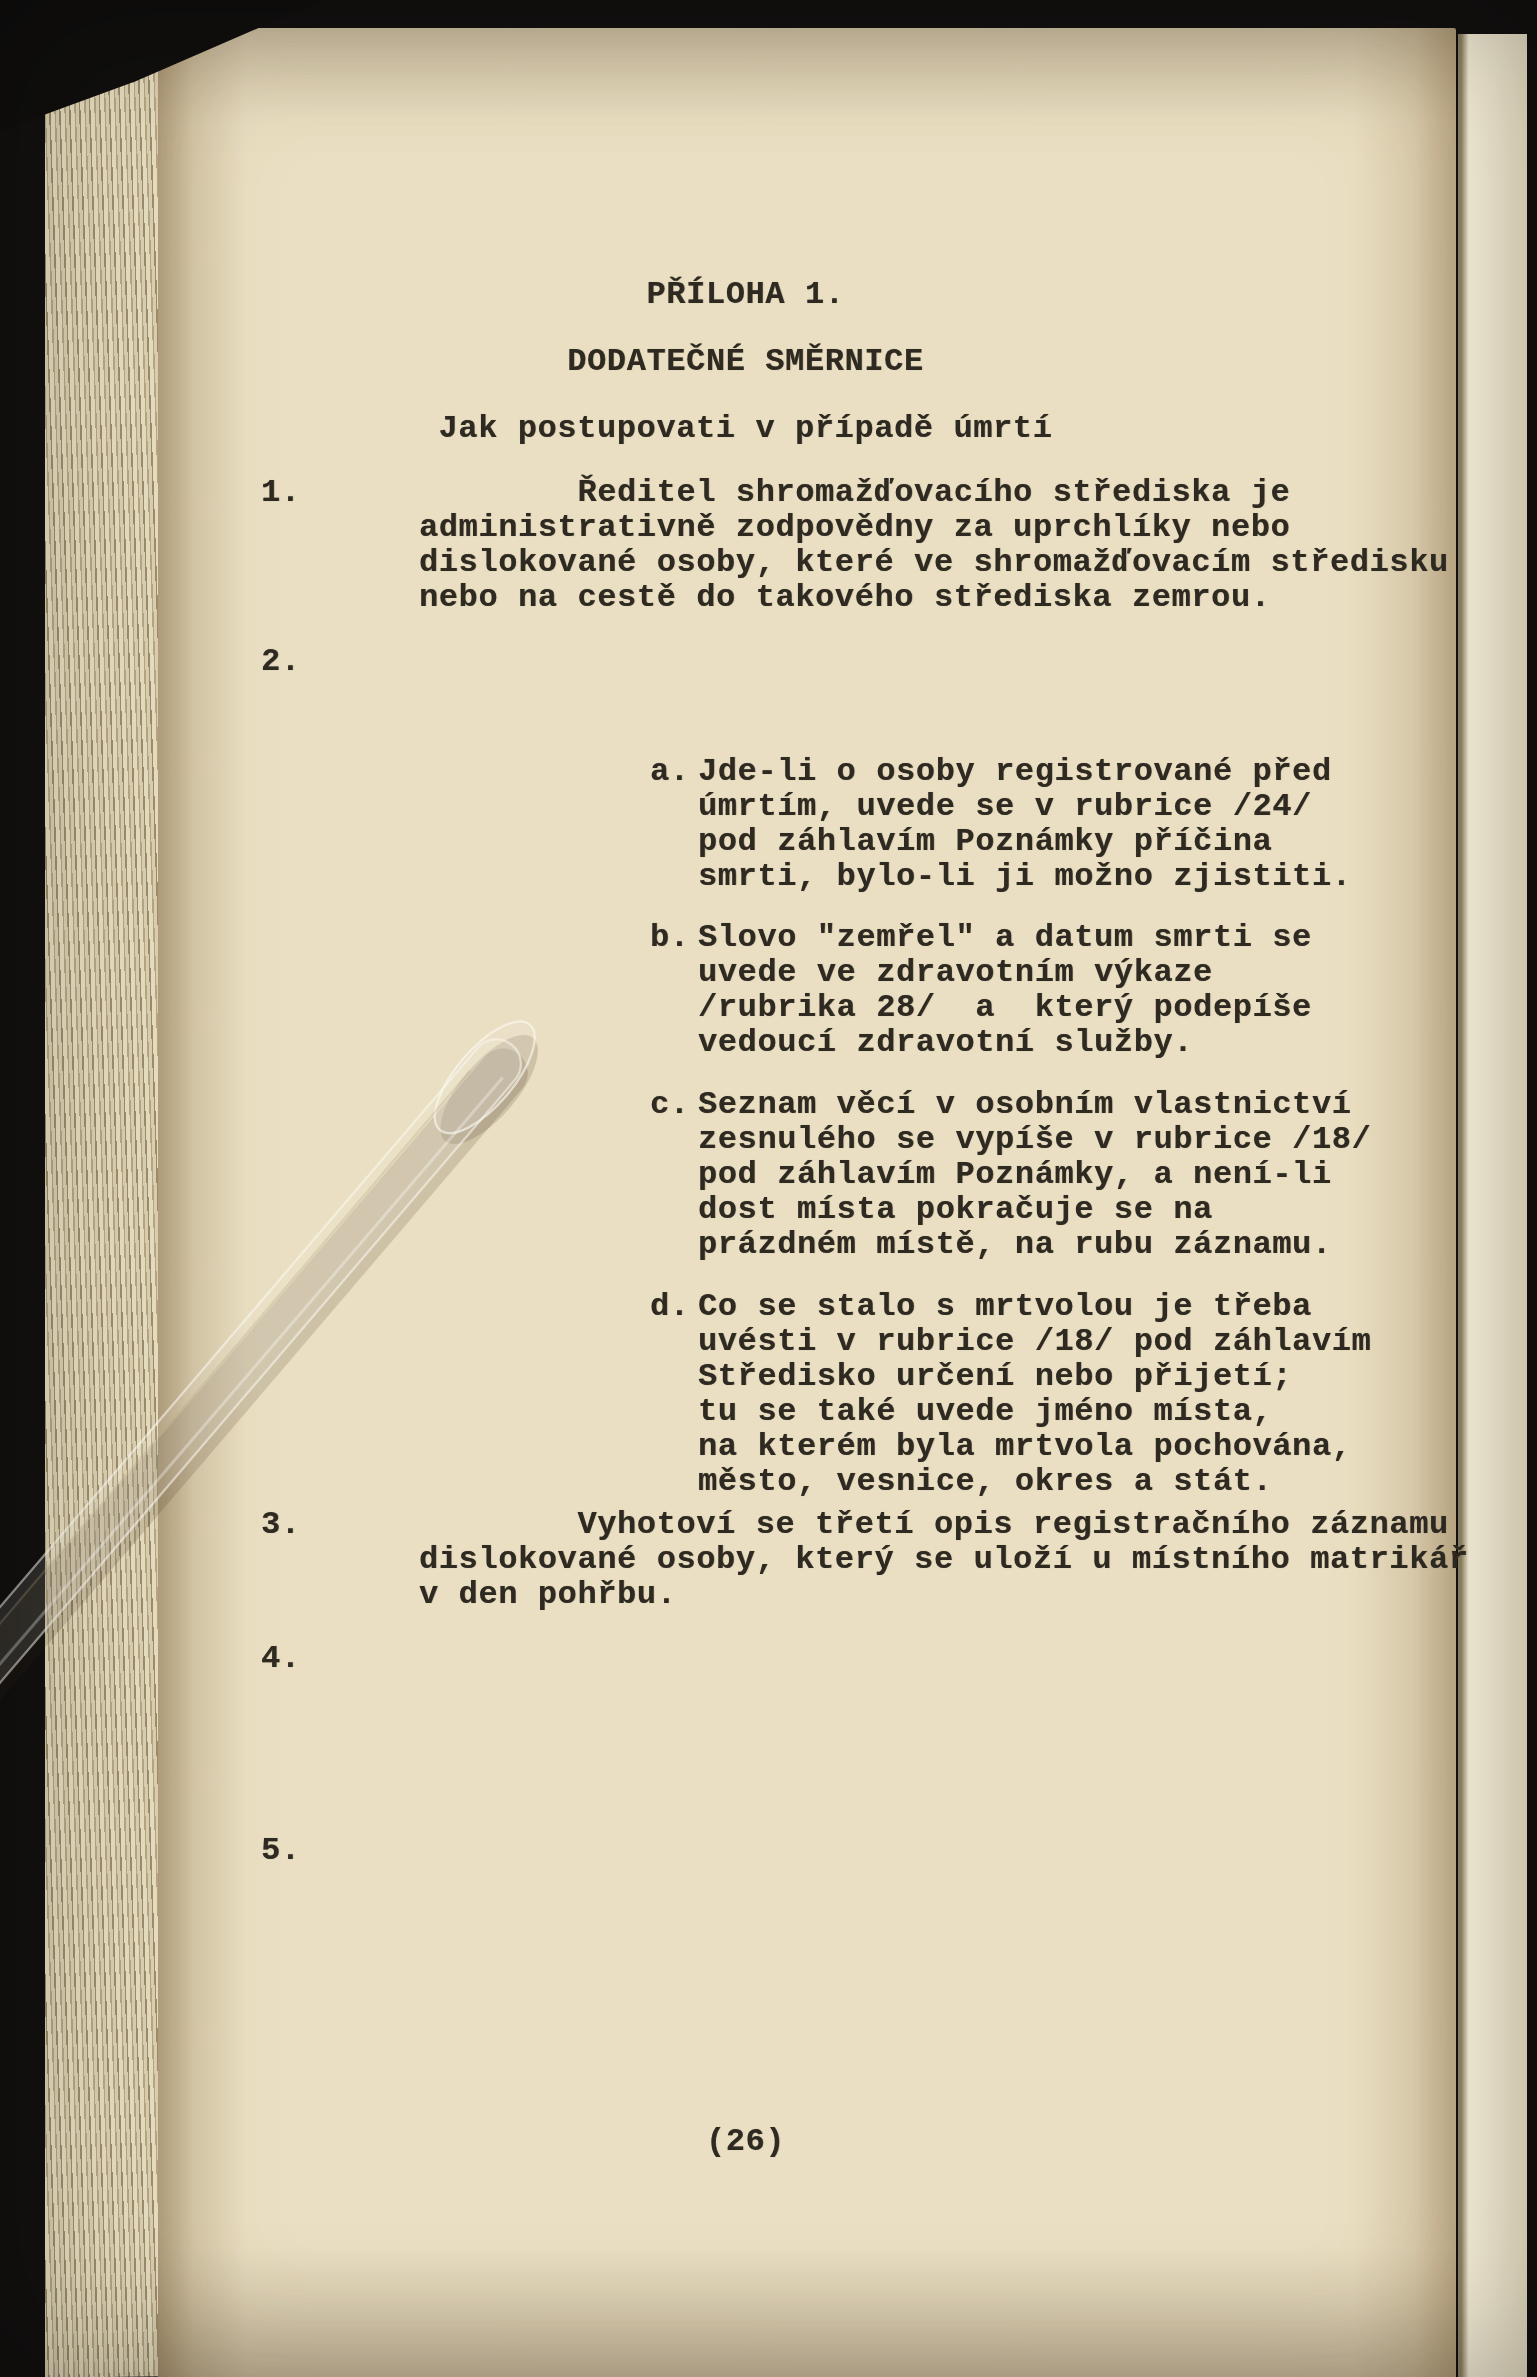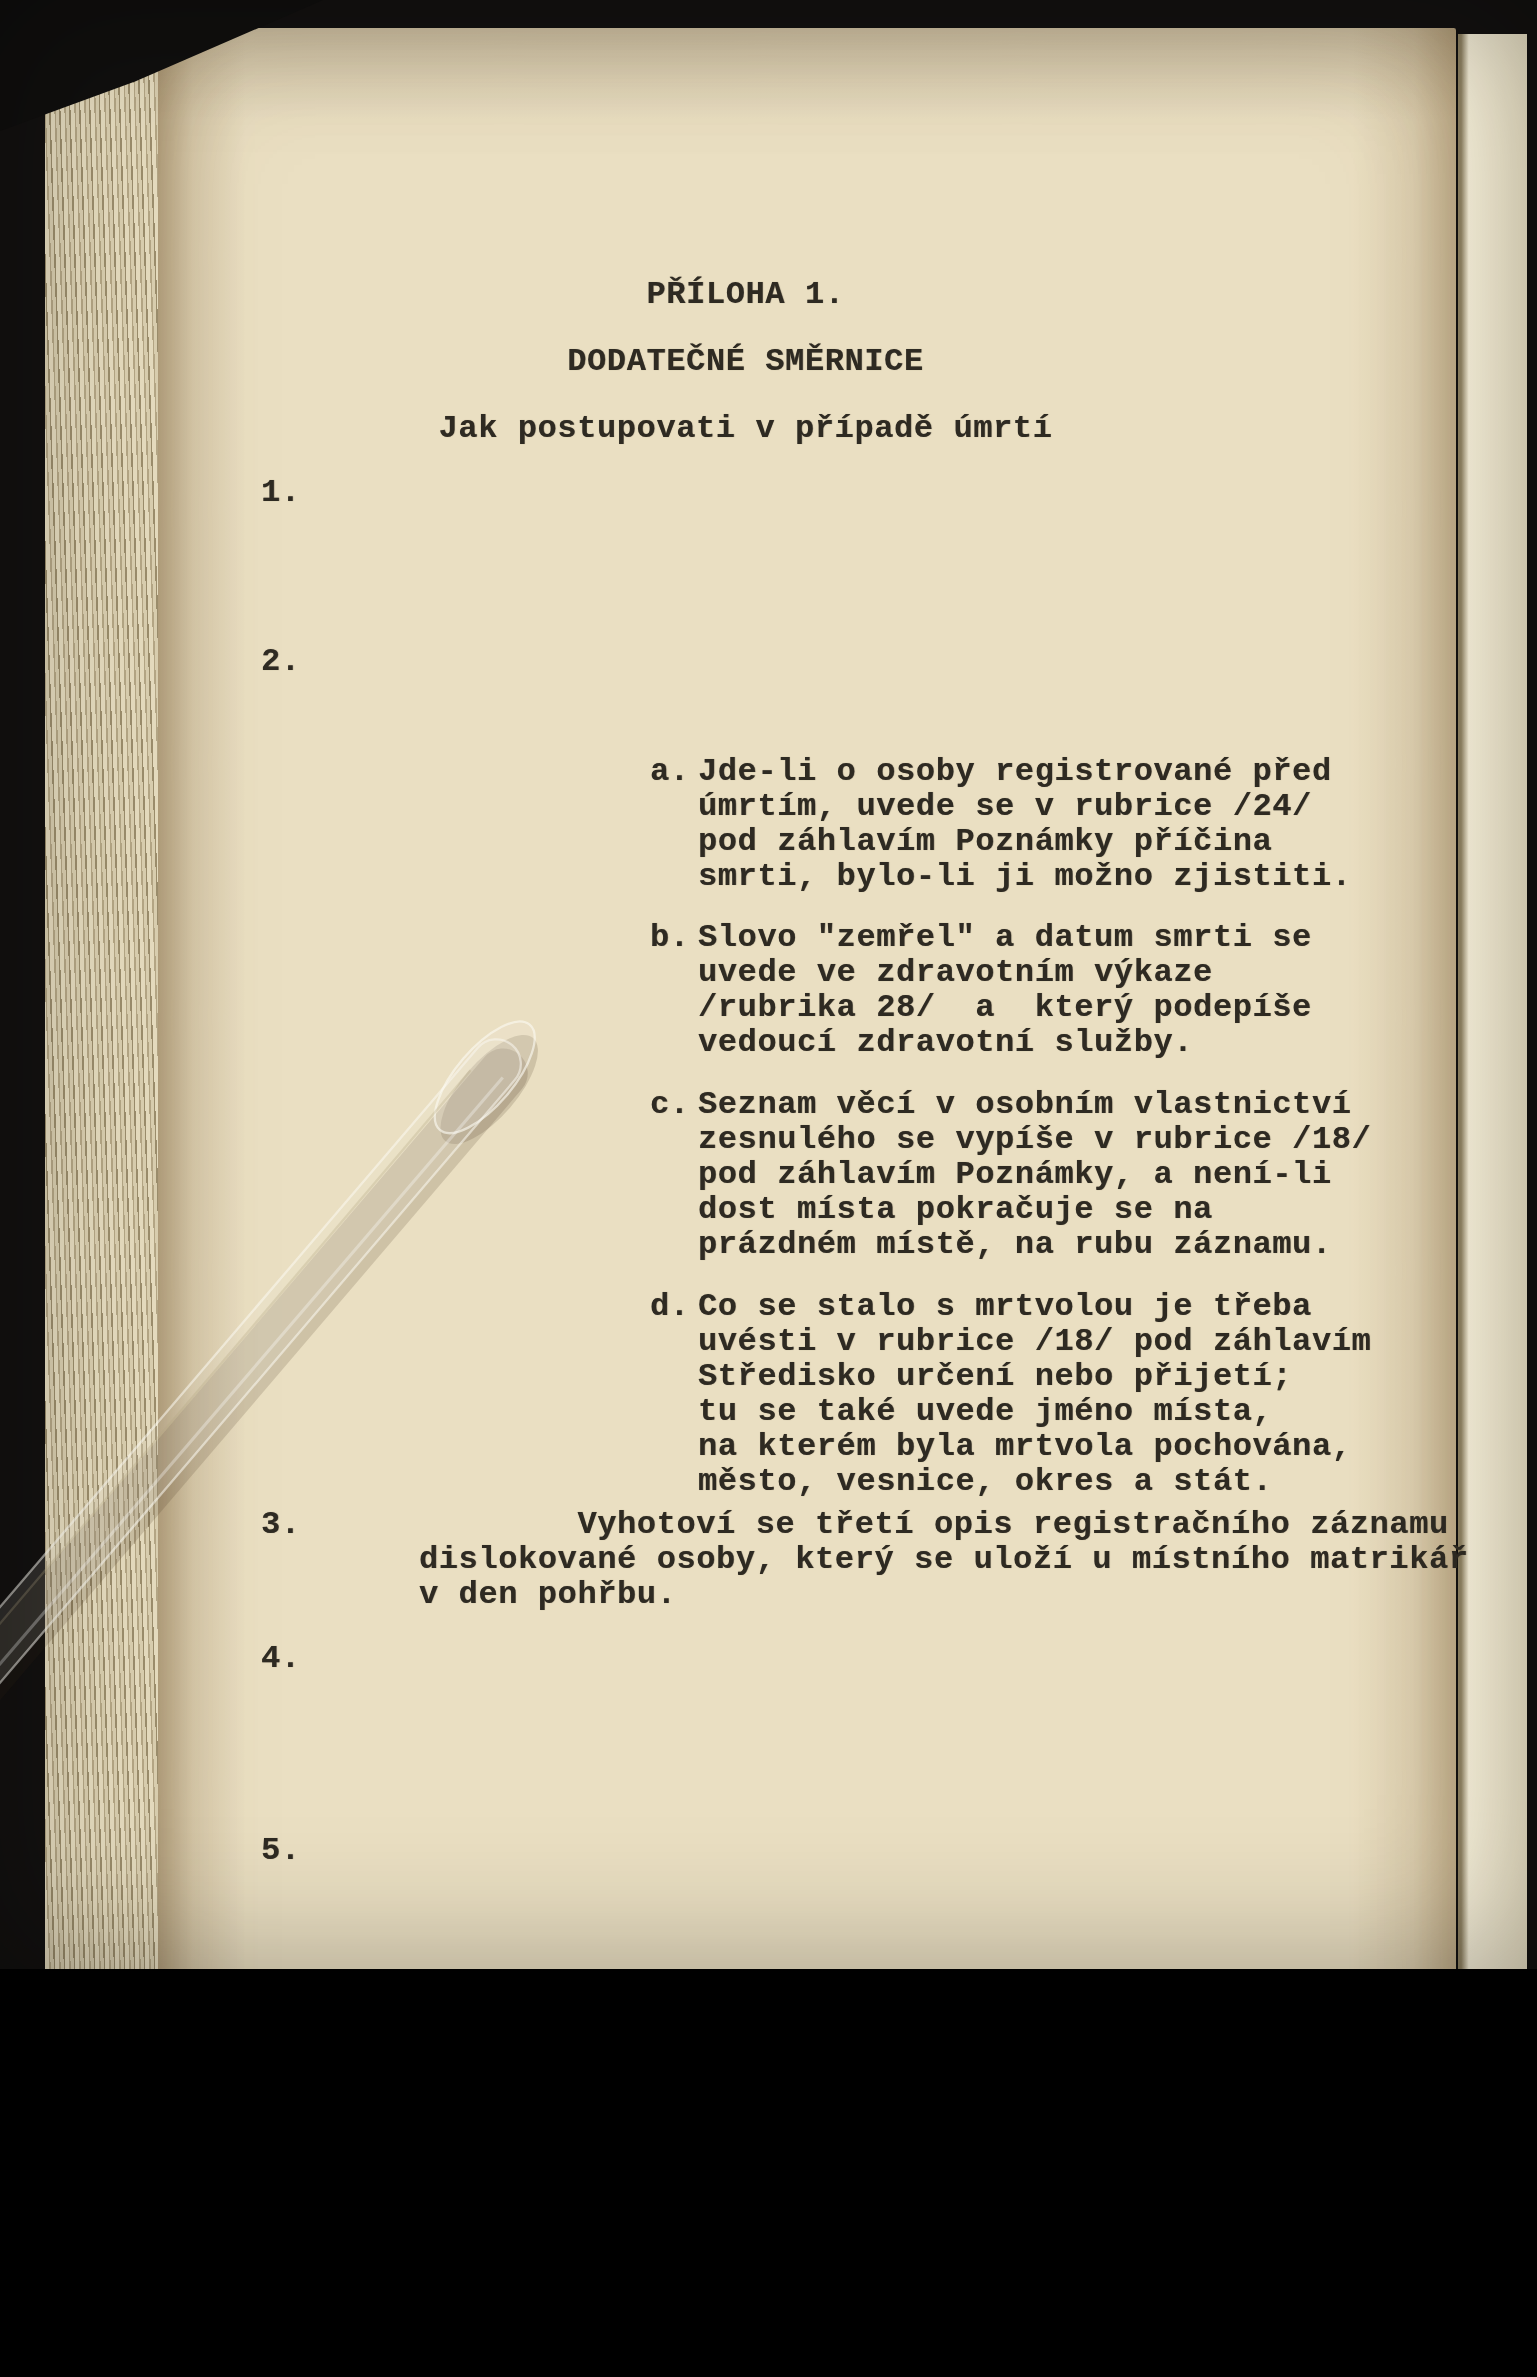--- a/index.html
+++ b/index.html
@@ -1,18 +1,18 @@
 <!DOCTYPE html>
 <html style="font-size:12.3px"><head>
 <meta charset="utf-8">
 <style>
   * { margin:0; padding:0; box-sizing:border-box; }
   html,body { background:#000; }
   .photo {
-    position:relative; width:1538px; height:1969px; overflow:hidden;
+    position:relative; width:1538px; height:2377px; overflow:hidden;
     background:#131110;
     font-family:"Liberation Mono","DejaVu Sans Mono",monospace;
   }
   
   .page-stack {
     position:absolute; left:45px; top:35px; width:120px; height:2342px;
     background: repeating-linear-gradient(88deg,
       #d8cdae 0px 3.1px, #9a8c6b 3.1px 4.6px, #e4dabd 4.6px 8.5px, #b3a584 8.5px 10px);
     transform: skewY(-0.6deg);
     border-radius: 14px 0 0 0;
@@ -75,20 +75,24 @@
   <div class="corner-dark"></div>
 
   <div class="content">
 
     <div class="center" style="top:277px">PŘÍLOHA 1.</div>
     <div class="center" style="top:411px">Jak postupovati v případě úmrtí</div>
     <div class="center" style="top:344px">DODATEČNÉ SMĚRNICE</div>
 
     <div class="item" style="top:475px">
       <span class="num">1.</span>
+      <pre>        Ředitel shromažďovacího střediska je
+administrativně zodpovědny za uprchlíky nebo
+dislokované osoby, které ve shromažďovacím středisku
+nebo na cestě do takového střediska zemrou.</pre>
     </div>
 
     <div class="item" style="top:644px">
       <span class="num">2.</span>
     </div>
 
     <div class="sub" style="top:754px">
       <span class="num">a.</span>
       <pre>Jde-li o osoby registrované před
 úmrtím, uvede se v rubrice /24/

